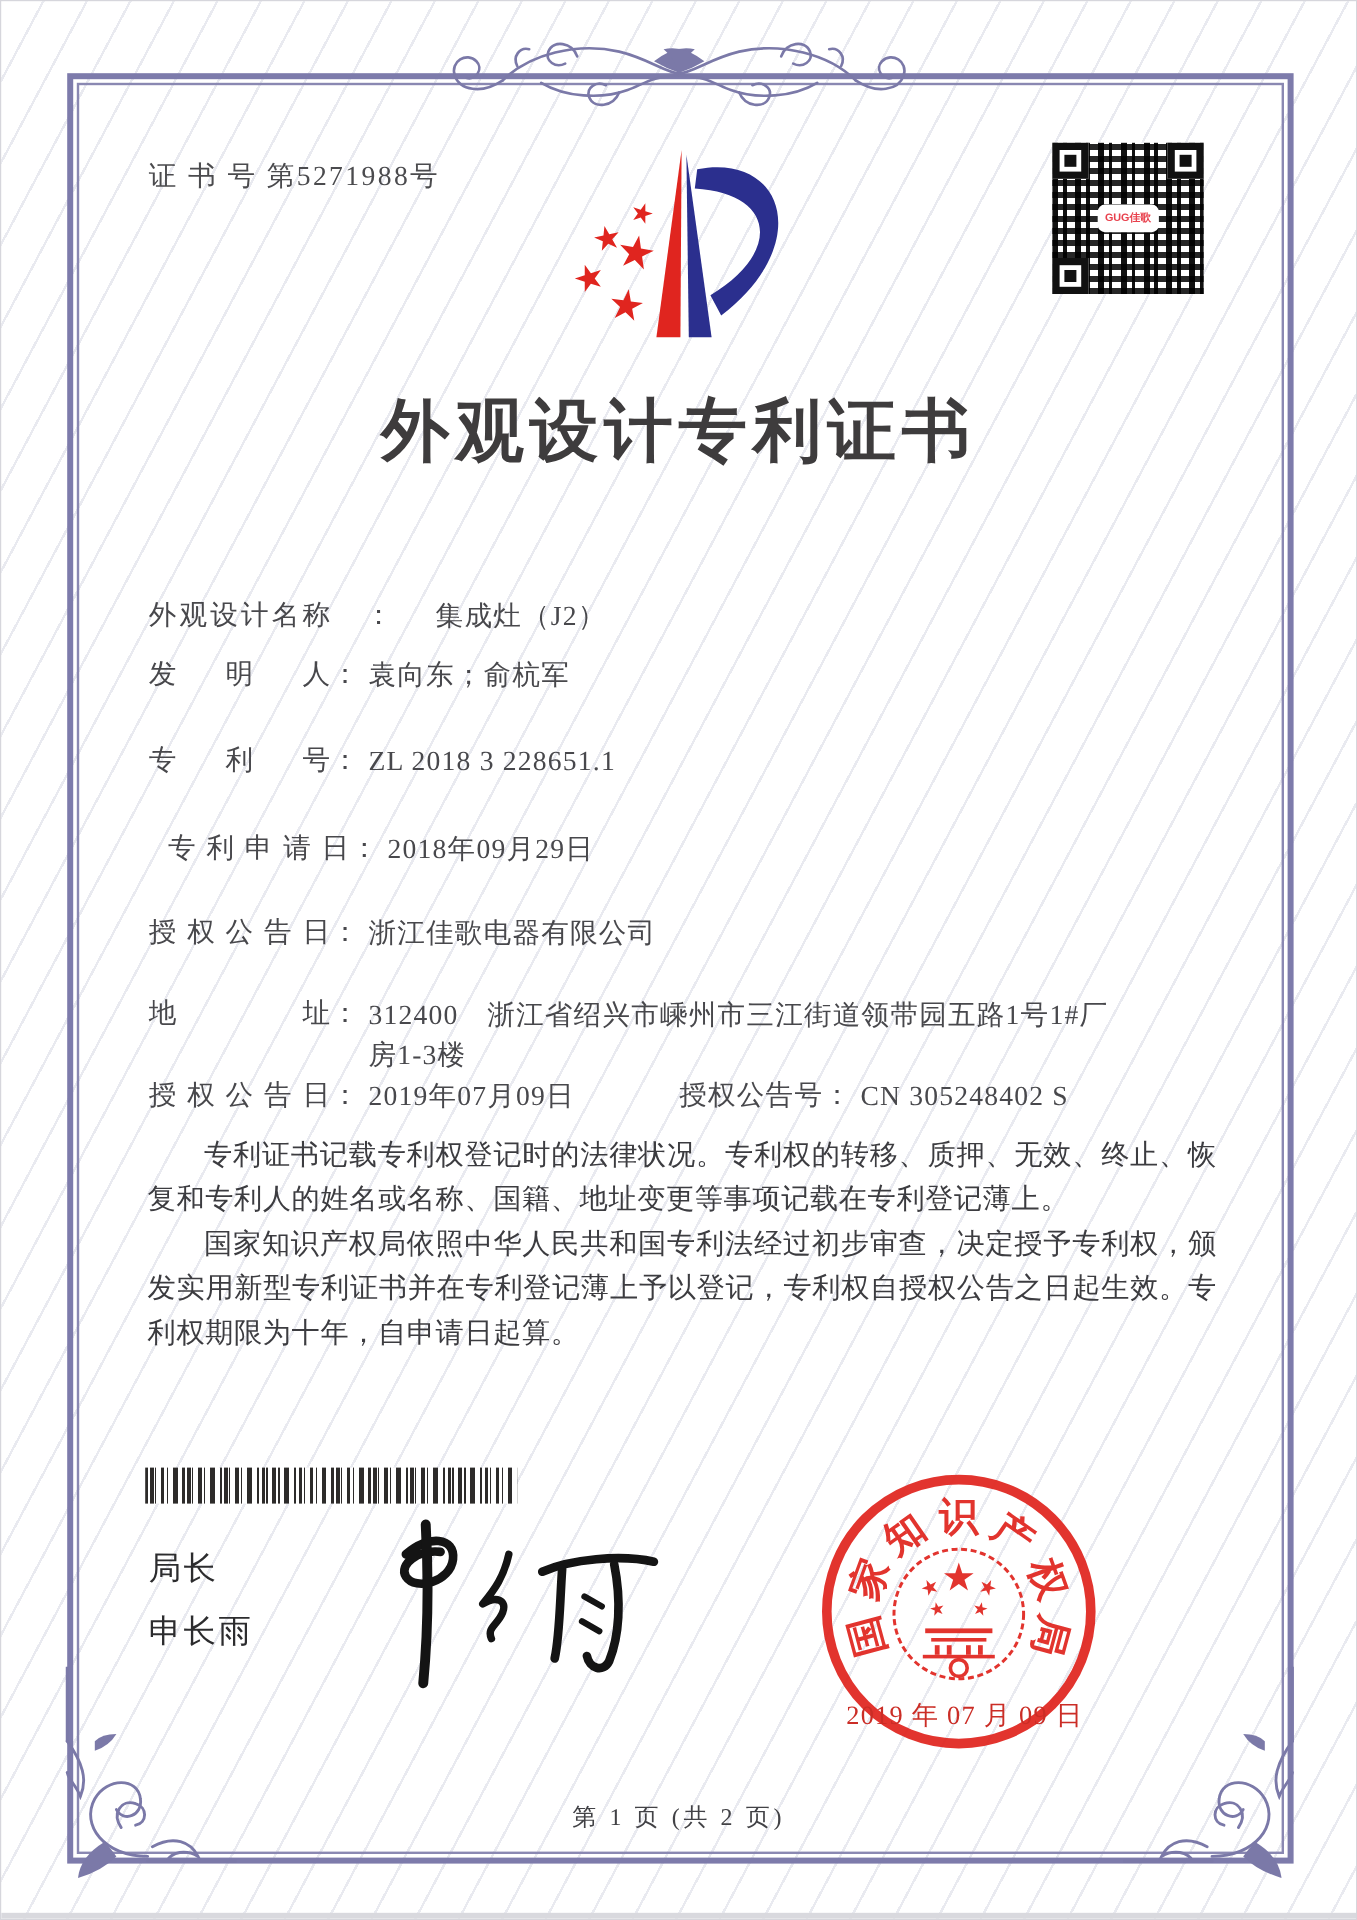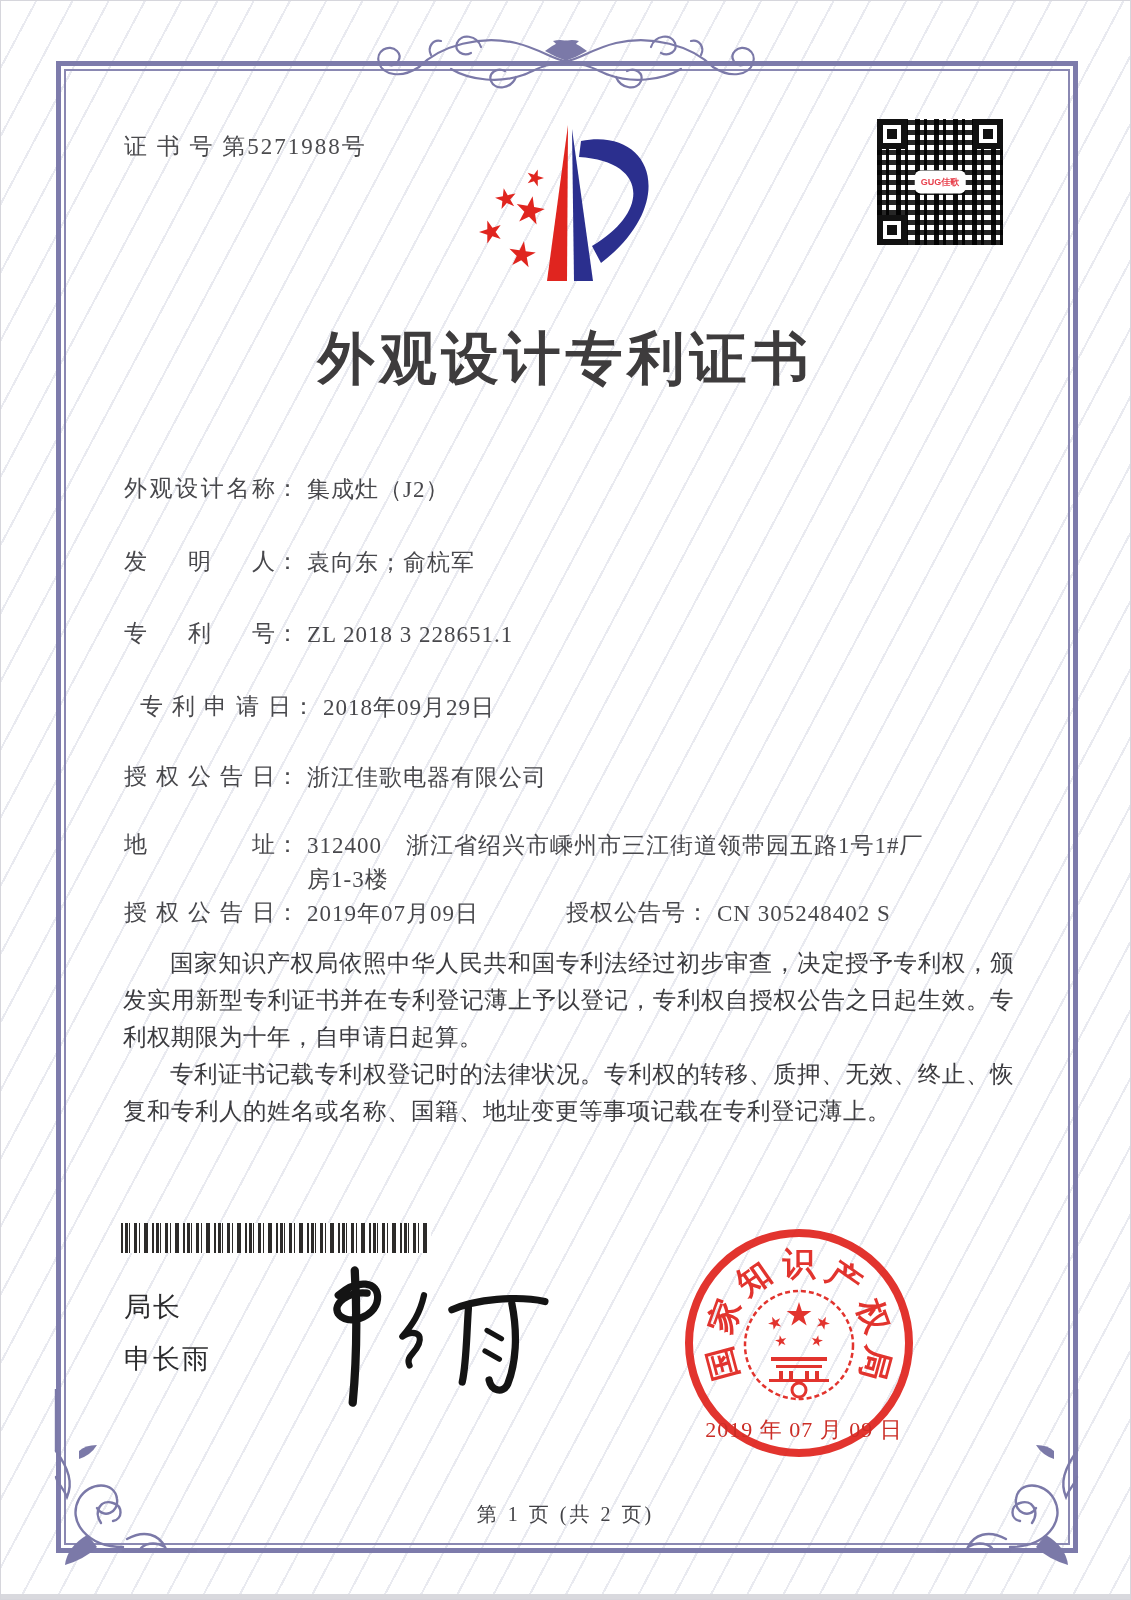--- a/index.html
+++ b/index.html
@@ -56,21 +56,21 @@
 
   .doc-title {
     position:absolute; left:0; right:0; top:320px; text-align:center;
     font-size:57px; font-weight:bold; letter-spacing:5px; color:#3e3c3d;
   }
 
   .field-row { position:absolute; left:123px; right:110px; display:flex; font-size:23px; color:#48484c; }
   .field-label { flex:0 0 152px; text-align:justify; text-align-last:justify; letter-spacing:1px; }
   .field-colon { flex:0 0 auto; padding-right:8px; }
   .field-value { flex:1 1 auto; line-height:34px; letter-spacing:1px; }
-  .row-name { top:472px; } .row-inventor { top:545px; } .row-patno { top:617px; }
+  .row-name { top:496px;gap:28px; } .row-inventor { top:545px; } .row-patno { top:617px; }
   .row-filing { top:690px;margin-left:16px; } .row-patentee { top:760px; } .row-address { top:828px; }
   .row-grant { top:896px; }
   .grant-right { position:absolute; left:442px; top:0; display:flex; }
   .grant-right .field-label { flex:0 0 auto; text-align-last:auto; }
   .row-grant .grant-left { display:flex; }
   .row-grant { display:block; }
 
   .paragraphs {
     position:absolute; left:122px; right:116px; top:944px;
     font-size:23.5px; line-height:37px; color:#3c3c40; letter-spacing:0.5px;
@@ -224,22 +224,22 @@
       <span class="field-value">2019年07月09日</span>
     </span>
     <span class="grant-right">
       <span class="field-label">授权公告号</span>
       <span class="field-colon">：</span>
       <span class="field-value">CN 305248402 S</span>
     </span>
   </div>
 
   <div class="paragraphs">
+    <p>专利证书记载专利权登记时的法律状况。专利权的转移、质押、无效、终止、恢复和专利人的姓名或名称、国籍、地址变更等事项记载在专利登记薄上。</p>
     <p>国家知识产权局依照中华人民共和国专利法经过初步审查，决定授予专利权，颁发实用新型专利证书并在专利登记薄上予以登记，专利权自授权公告之日起生效。专利权期限为十年，自申请日起算。</p>
-    <p>专利证书记载专利权登记时的法律状况。专利权的转移、质押、无效、终止、恢复和专利人的姓名或名称、国籍、地址变更等事项记载在专利登记薄上。</p>
   </div>
 
   <div class="barcode"></div>
 
   <div class="director-title">局长</div>
   <div class="director-name">申长雨</div>
 
   <svg class="signature" width="280" height="155" viewBox="0 0 270 150">
     <g stroke="#141414" fill="none" stroke-linecap="round" stroke-linejoin="round">
       <path stroke-width="7" d="M52,38 C70,22 92,24 90,42 C88,60 60,68 52,56 C46,46 62,34 80,36"></path>

